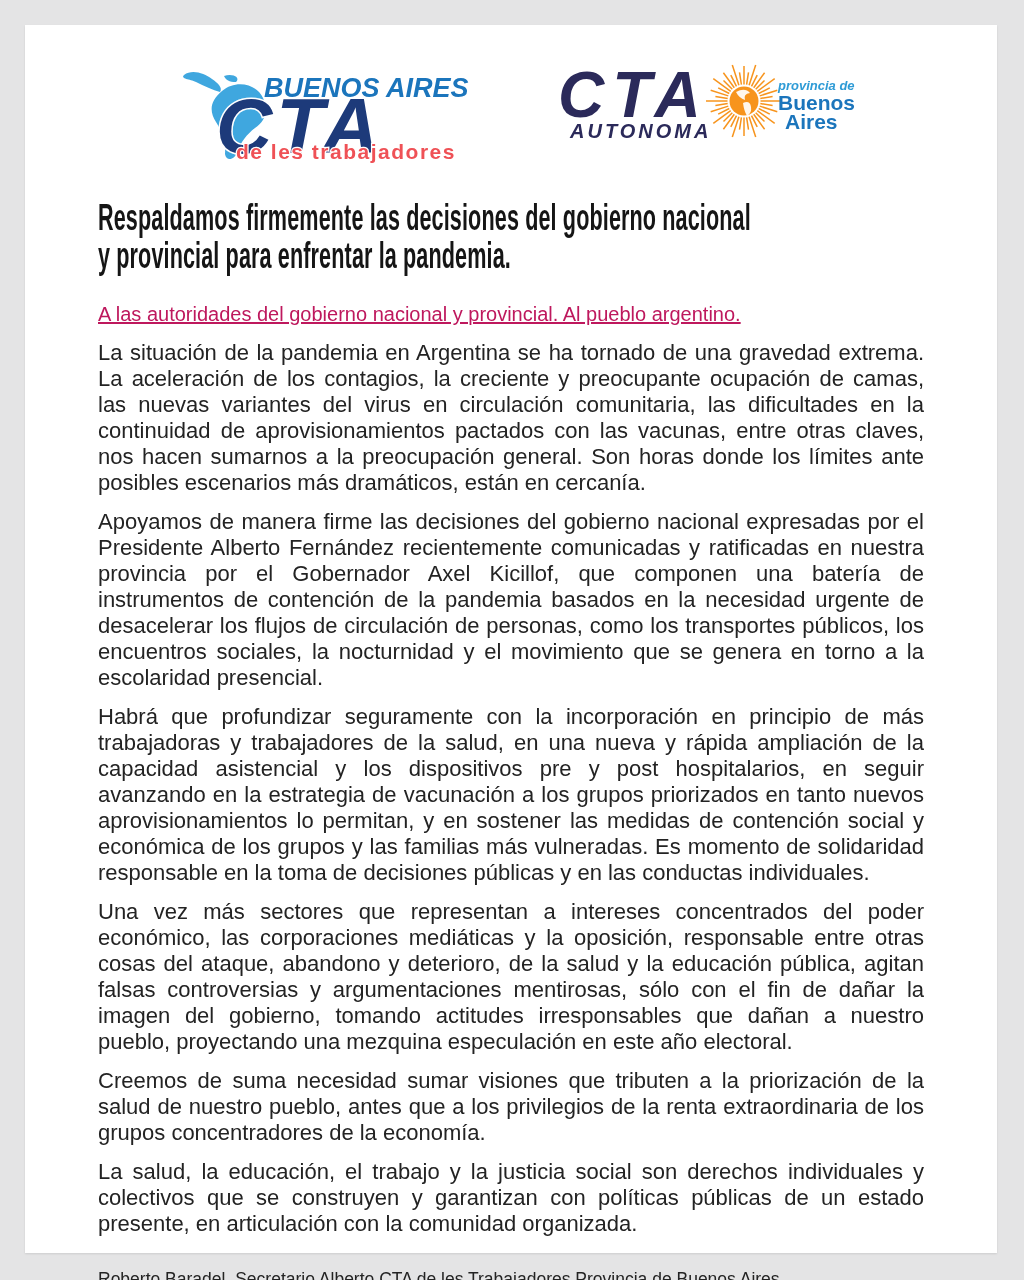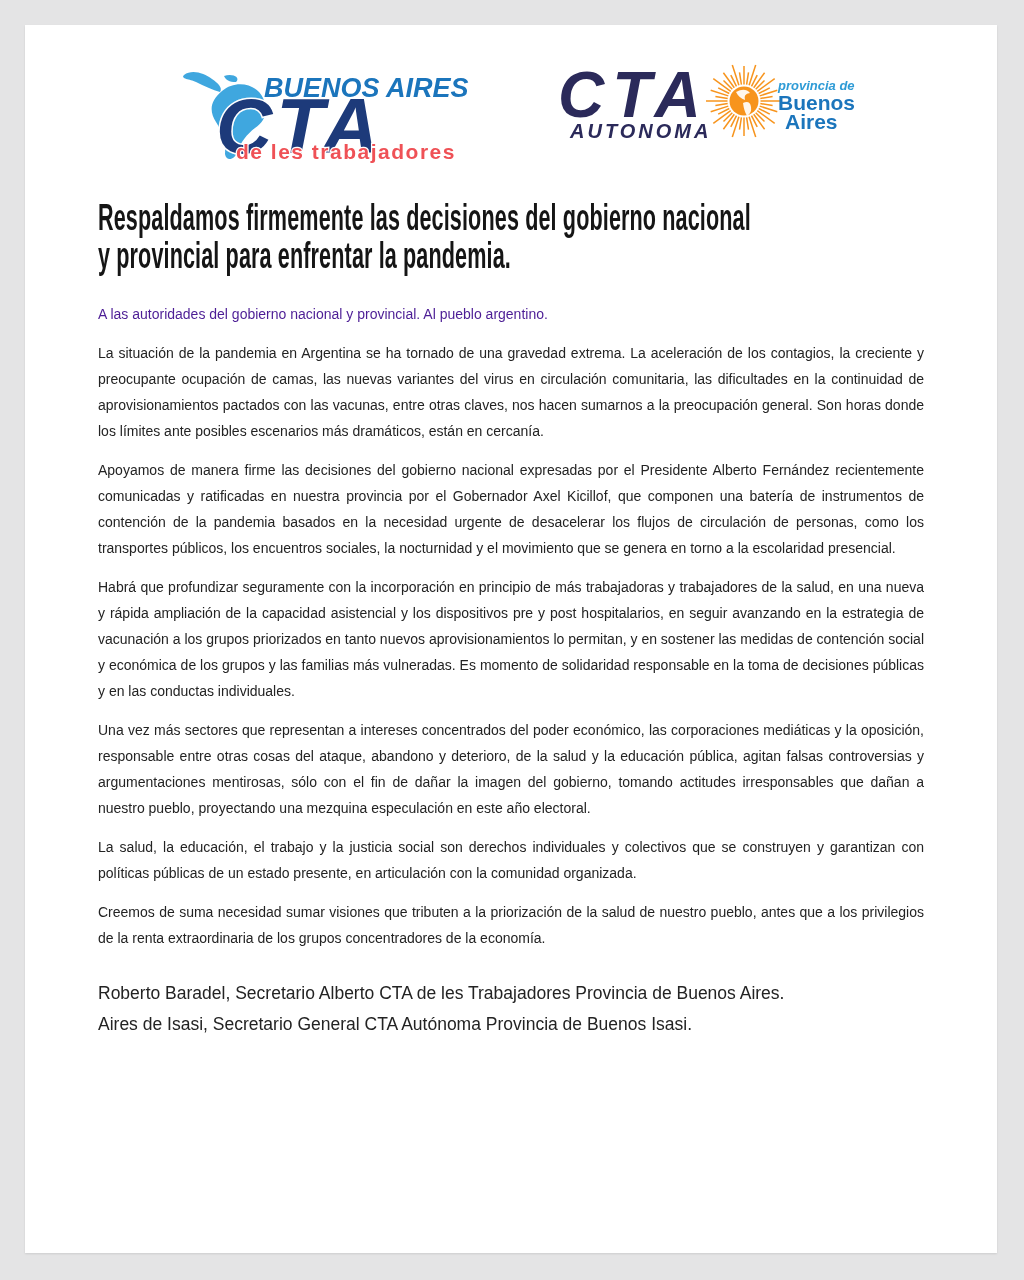--- a/index.html
+++ b/index.html
@@ -36,27 +36,28 @@
     line-height: 1.06;
     color: #151515;
     white-space: nowrap;
     transform: scaleX(0.60);
     transform-origin: left top;
     letter-spacing: 0.2px;
   }
   
   .salutation {
     margin: 26px 0 0 0;
-    font-size: 14px;
+    font-size: 20px;
     line-height: 26px;
-    color: #4c1d95;
+    color: #be185d;
+    text-decoration: underline;
   }
   p.body-par {
     margin: 13px 0 0 0;
-    font-size: 14px;
+    font-size: 22px;
     line-height: 26px;
     color: #232323;
     text-align: justify;
   }
   
   .signatures { margin-top: 30px; }
   .sig-line {
     margin: 0 0 6px 0;
     font-size: 17.5px;
     line-height: 25px;
@@ -154,22 +155,22 @@
     <span>Respaldamos firmemente las decisiones del gobierno nacional</span><br>
     <span>y provincial para enfrentar la pandemia.</span>
   </h1>
 
   <p class="salutation">A las autoridades del gobierno nacional y provincial. Al pueblo argentino.</p>
 
   <p class="body-par">La situación de la pandemia en Argentina se ha tornado de una gravedad extrema. La aceleración de los contagios, la creciente y preocupante ocupación de camas, las nuevas variantes del virus en circulación comunitaria, las dificultades en la continuidad de aprovisionamientos pactados con las vacunas, entre otras claves, nos hacen sumarnos a la preocupación general. Son horas donde los límites ante posibles escenarios más dramáticos, están en cercanía.</p>
   <p class="body-par">Apoyamos de manera firme las decisiones del gobierno nacional expresadas por el Presidente Alberto Fernández recientemente comunicadas y ratificadas en nuestra provincia por el Gobernador Axel Kicillof, que componen una batería de instrumentos de contención de la pandemia basados en la necesidad urgente de desacelerar los flujos de circulación de personas, como los transportes públicos, los encuentros sociales, la nocturnidad y el movimiento que se genera en torno a la escolaridad presencial.</p>
   <p class="body-par">Habrá que profundizar seguramente con la incorporación en principio de más trabajadoras y trabajadores de la salud, en una nueva y rápida ampliación de la capacidad asistencial y los dispositivos pre y post hospitalarios, en seguir avanzando en la estrategia de vacunación a los grupos priorizados en tanto nuevos aprovisionamientos lo permitan, y en sostener las medidas de contención social y económica de los grupos y las familias más vulneradas. Es momento de solidaridad responsable en la toma de decisiones públicas y en las conductas individuales.</p>
   <p class="body-par">Una vez más sectores que representan a intereses concentrados del poder económico, las corporaciones mediáticas y la oposición, responsable entre otras cosas del ataque, abandono y deterioro, de la salud y la educación pública, agitan falsas controversias y argumentaciones mentirosas, sólo con el fin de dañar la imagen del gobierno, tomando actitudes irresponsables que dañan a nuestro pueblo, proyectando una mezquina especulación en este año electoral.</p>
+  <p class="body-par">Creemos de suma necesidad sumar visiones que tributen a la priorización de la salud de nuestro pueblo, antes que a los privilegios de la renta extraordinaria de los grupos concentradores de la economía.</p>
   <p class="body-par">La salud, la educación, el trabajo y la justicia social son derechos individuales y colectivos que se construyen y garantizan con políticas públicas de un estado presente, en articulación con la comunidad organizada.</p>
-  <p class="body-par">Creemos de suma necesidad sumar visiones que tributen a la priorización de la salud de nuestro pueblo, antes que a los privilegios de la renta extraordinaria de los grupos concentradores de la economía.</p>
 
   <div class="signatures">
     <p class="sig-line">
       <span class="sig-name">Roberto Baradel</span><span>, Secretario Alberto CTA de les Trabajadores Provincia de Buenos Aires.</span>
     </p>
     <p class="sig-line">
       <span class="sig-name">Aires de Isasi</span><span>, Secretario General CTA Autónoma Provincia de Buenos Isasi.</span>
     </p>
   </div>
 

